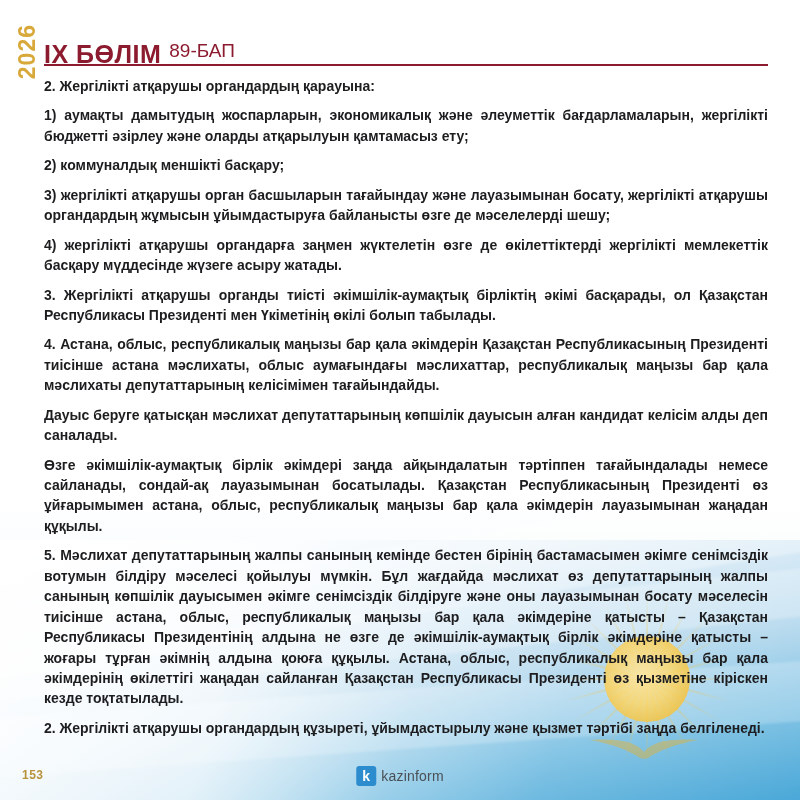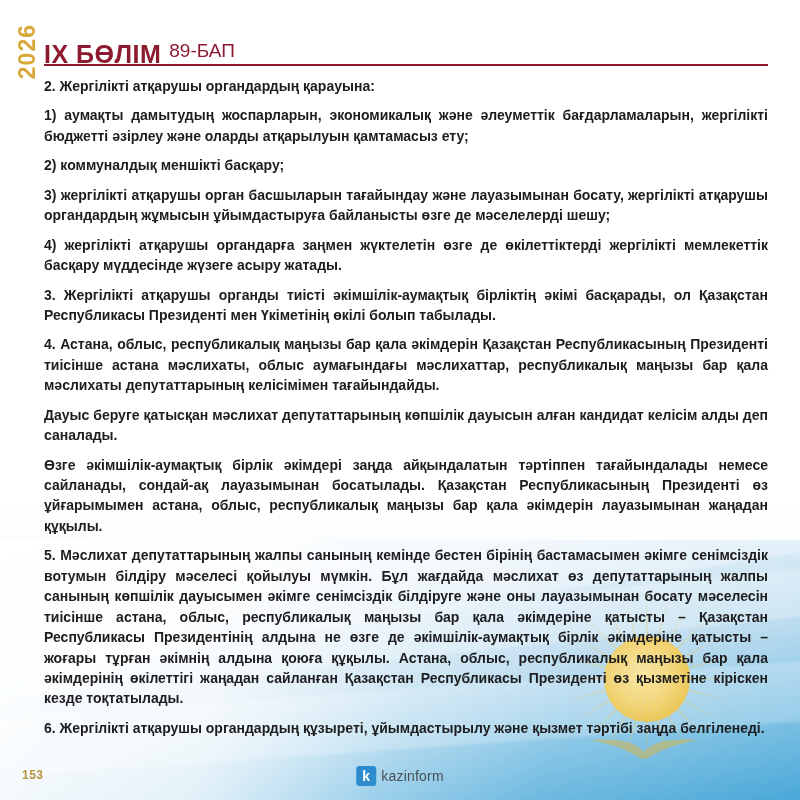--- a/index.html
+++ b/index.html
@@ -208,21 +208,21 @@
     <p>2. Жергілікті атқарушы органдардың қарауына:</p>
     <p>1) аумақты дамытудың жоспарларын, экономикалық және әлеуметтік бағдарламаларын, жергілікті бюджетті әзірлеу және оларды атқарылуын қамтамасыз ету;</p>
     <p>2) коммуналдық меншікті басқару;</p>
     <p>3) жергілікті атқарушы орган басшыларын тағайындау және лауазымынан босату, жергілікті атқарушы органдардың жұмысын ұйымдастыруға байланысты өзге де мәселелерді шешу;</p>
     <p>4) жергілікті атқарушы органдарға заңмен жүктелетін өзге де өкілеттіктерді жергілікті мемлекеттік басқару мүддесінде жүзеге асыру жатады.</p>
     <p>3. Жергілікті атқарушы органды тиісті әкімшілік-аумақтық бірліктің әкімі басқарады, ол Қазақстан Республикасы Президенті мен Үкіметінің өкілі болып табылады.</p>
     <p>4. Астана, облыс, республикалық маңызы бар қала әкімдерін Қазақстан Республикасының Президенті тиісінше астана мәслихаты, облыс аумағындағы мәслихаттар, республикалық маңызы бар қала мәслихаты депутаттарының келісімімен тағайындайды.</p>
     <p>Дауыс беруге қатысқан мәслихат депутаттарының көпшілік дауысын алған кандидат келісім алды деп саналады.</p>
     <p>Өзге әкімшілік-аумақтық бірлік әкімдері заңда айқындалатын тәртіппен тағайындалады немесе сайланады, сондай-ақ лауазымынан босатылады. Қазақстан Республикасының Президенті өз ұйғарымымен астана, облыс, республикалық маңызы бар қала әкімдерін лауазымынан жаңадан құқылы.</p>
     <p>5. Мәслихат депутаттарының жалпы санының кемінде бестен бірінің бастамасымен әкімге сенімсіздік вотумын білдіру мәселесі қойылуы мүмкін. Бұл жағдайда мәслихат өз депутаттарының жалпы санының көпшілік дауысымен әкімге сенімсіздік білдіруге және оны лауазымынан босату мәселесін тиісінше астана, облыс, республикалық маңызы бар қала әкімдеріне қатысты – Қазақстан Республикасы Президентінің алдына не өзге де әкімшілік-аумақтық бірлік әкімдеріне қатысты – жоғары тұрған әкімнің алдына қоюға құқылы. Астана, облыс, республикалық маңызы бар қала әкімдерінің өкілеттігі жаңадан сайланған Қазақстан Республикасы Президенті өз қызметіне кіріскен кезде тоқтатылады.</p>
-    <p>6. Жергілікті атқарушы органдардың құзыреті, ұйымдастырылу және қызмет тәртібі заңда белгіленеді.</p>
+    <p>2. Жергілікті атқарушы органдардың құзыреті, ұйымдастырылу және қызмет тәртібі заңда белгіленеді.</p>
   </div>
 
   <div class="page-number">153</div>
 
   <div class="brand">
     <span class="mark">k</span>
     <span class="name">kazinform</span>
   </div>
 
 </div>

